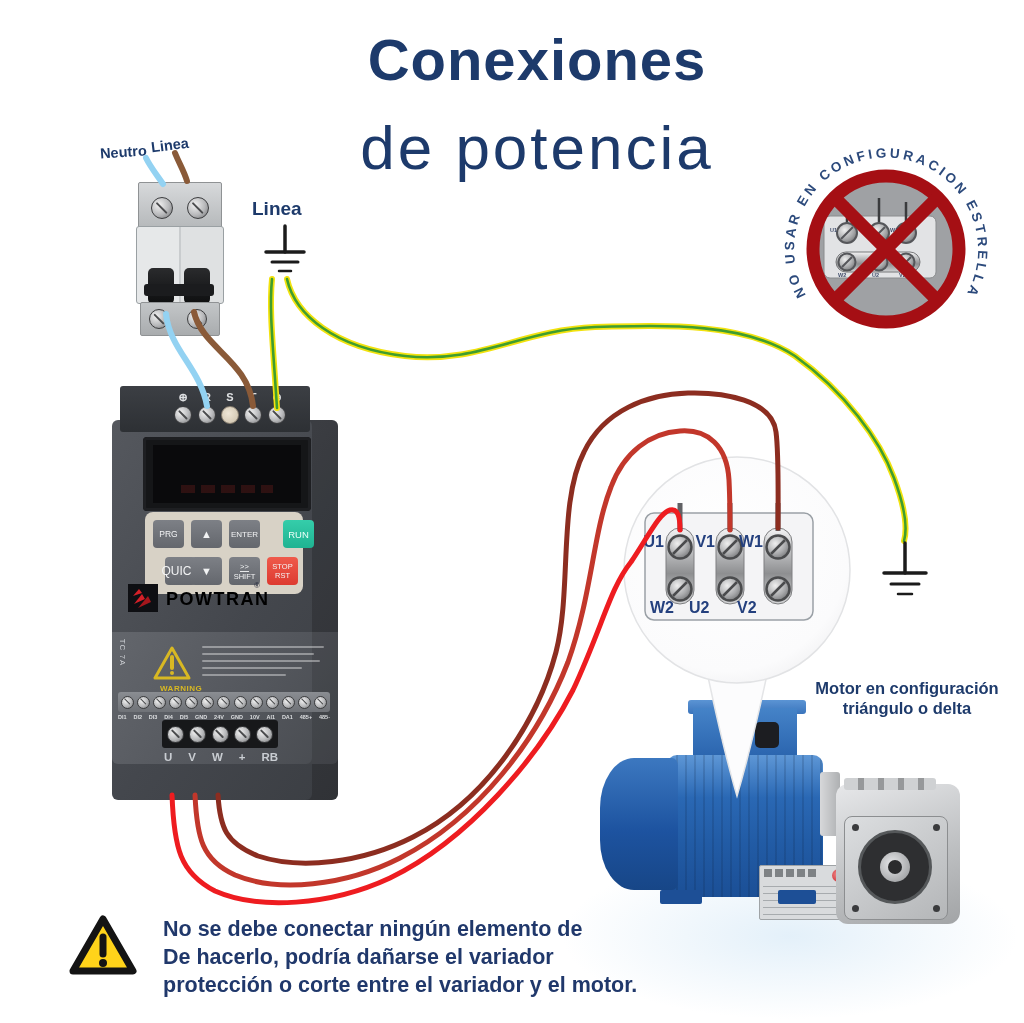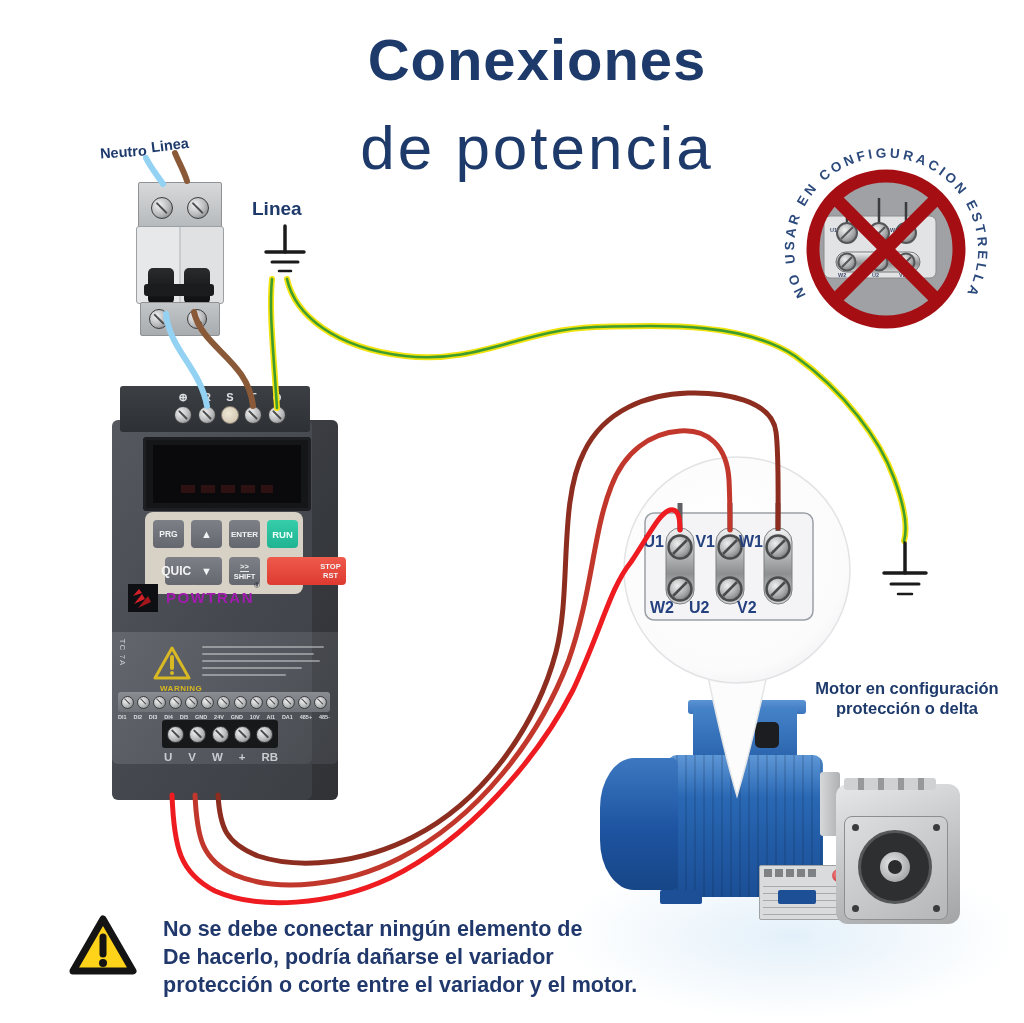--- a/index.html
+++ b/index.html
@@ -34,26 +34,26 @@
   
   .vfd{left:112px;top:384px;width:226px;height:416px;}
   .vfd-plate{left:8px;top:2px;width:190px;height:46px;background:linear-gradient(180deg,#3c3f44,#2d3034);border-radius:3px;}
   .vfd-plate .tlabel{position:absolute;top:5px;width:16px;text-align:center;font-size:11px;font-weight:700;color:#dfe1e3;}
   .vfd-body{left:0px;top:36px;width:226px;height:380px;background:linear-gradient(125deg,#55585e,#44474d 55%,#3b3e43);border-radius:6px;box-shadow:inset -26px 0 0 rgba(0,0,0,0.18);}
   .vfd-display{left:31px;top:53px;width:168px;height:74px;background:#151618;border-radius:4px;box-shadow:inset 0 0 0 3px #1e1f22;}
   .vfd-screen{left:10px;top:8px;width:148px;height:58px;background:#0a0a0c;}
   .vfd-segs{left:38px;top:48px;width:92px;height:8px;background:repeating-linear-gradient(90deg,#371313 0 14px,#0a0a0c 14px 20px);opacity:.8;}
   .vfd-keypad{left:33px;top:128px;width:158px;height:82px;background:#d8d2c6;border-radius:8px;}
   .kbtn{position:absolute;width:31px;height:28px;background:linear-gradient(180deg,#7d8086,#64676d);border-radius:4px;color:#f2f3f4;
-        display:flex;flex-direction:column;align-items:center;justify-content:center;font-size:8.5px;font-weight:700;line-height:9px;text-align:center;}
-  .kbtn.run{background:linear-gradient(180deg,#35cdaa,#1fb392);color:#eafff8;}
-  .kbtn.stop{background:linear-gradient(180deg,#ef5a4b,#dd3a30);padding-left:48px;}
+        display:flex;flex-direction:column;align-items:center;justify-content:center;font-size:8.5px;font-weight:400;line-height:9px;text-align:center;}
+  .kbtn.run{background:linear-gradient(180deg,#35cdaa,#1fb392);color:#eafff8;margin-left:16px;}
+  .kbtn.stop{background:linear-gradient(180deg,#ef5a4b,#dd3a30);}
   .brandrow{left:16px;top:200px;width:200px;height:30px;}
   .brand-icon{left:0;top:0;width:30px;height:28px;background:#0e0f13;}
-  .brand-text{left:38px;top:5px;font-size:15px;font-weight:700;letter-spacing:1.5px;color:#a21caf;}
+  .brand-text{left:38px;top:5px;font-size:18px;font-weight:700;letter-spacing:1.5px;color:#000000;}
   .brand-reg{position:absolute;left:126px;top:-3px;font-size:8px;color:#23273a;}
   .vfd-low{left:0px;top:248px;width:226px;height:132px;background:linear-gradient(125deg,#63666c,#53565c 60%,#484b50);border-radius:0 0 6px 6px;box-shadow:inset -26px 0 0 rgba(0,0,0,0.12);}
   .warn-label{left:48px;top:52px;font-size:8px;font-weight:700;color:#d8b823;letter-spacing:.5px;}
   .bullets{left:90px;top:14px;width:124px;}
   .bullets div{height:2px;background:rgba(255,255,255,.38);margin-bottom:5px;border-radius:1px;}
   .tc7a{left:-3px;top:16px;font-size:8px;color:#cfd2d6;transform:rotate(90deg);letter-spacing:1px;}
   .ctrl-strip{left:6px;top:60px;width:212px;height:20px;background:linear-gradient(180deg,#8a8d92,#6f7277);border-radius:3px;display:flex;align-items:center;justify-content:space-between;padding:0 3px;box-sizing:border-box;}
   .ctrl-strip .screw{position:relative;width:13px;height:13px;}
   .ctrl-labels{left:6px;top:82px;width:212px;display:flex;justify-content:space-between;font-size:5.5px;font-weight:700;color:#dcdee0;}
   .pwr-block{left:50px;top:88px;width:116px;height:28px;background:#17181a;border-radius:3px;display:flex;align-items:center;justify-content:space-between;padding:0 5px;box-sizing:border-box;}
@@ -410,21 +410,21 @@
   <div class="abs title-sub navy ctr nowrap">de potencia</div>
 
   <div class="abs supply-label navy ctr">
   </div>
   <div class="abs lbl-neutro navy">Neutro</div>
   <div class="abs lbl-linea navy">Linea</div>
   <div class="abs lbl-tierra navy">Linea</div>
 
   <div class="abs motor-caption navy ctr">
     <div>Motor en configuración</div>
-      <div>protección o delta</div>
+      <div>triángulo o delta</div>
   </div>
 
   <div class="abs" style="left:68px;top:913px;">
     <svg width="70" height="66" viewBox="0 0 70 66">
       <polygon points="35,6 65,58 5,58" fill="#ffd31a" stroke="#141414" stroke-width="7" stroke-linejoin="round"></polygon>
       <line x1="35" y1="24" x2="35" y2="41" stroke="#141414" stroke-width="7" stroke-linecap="round"></line>
       <circle cx="35" cy="50" r="4" fill="#141414"></circle>
     </svg>
   </div>
   <div class="abs note-text">

